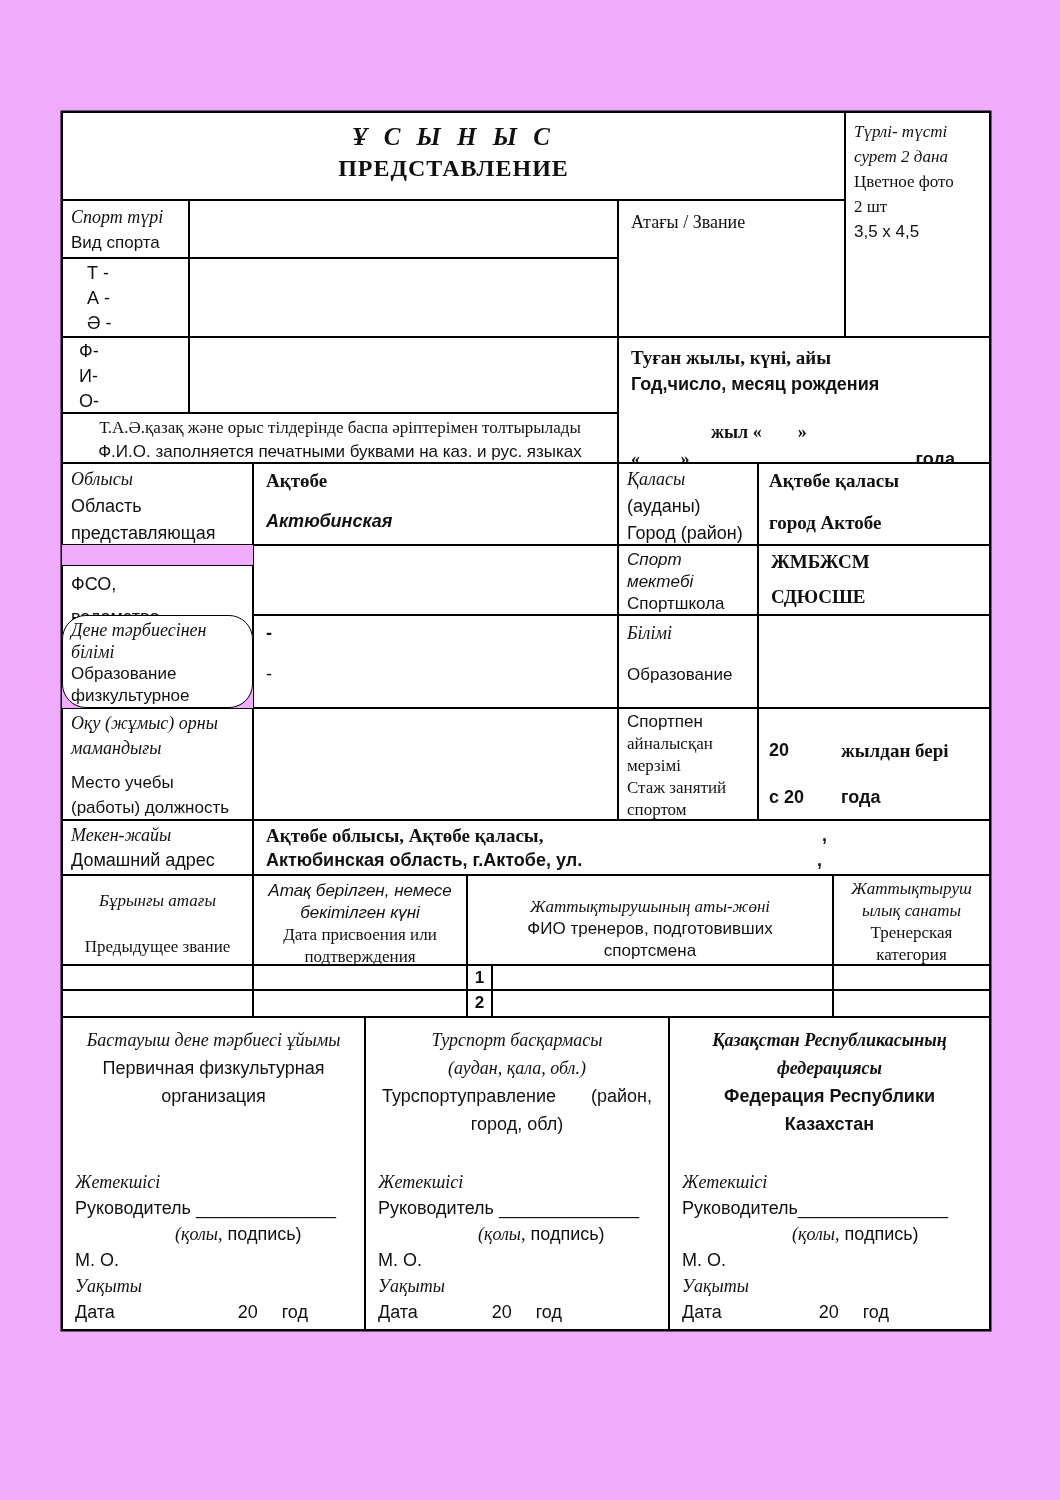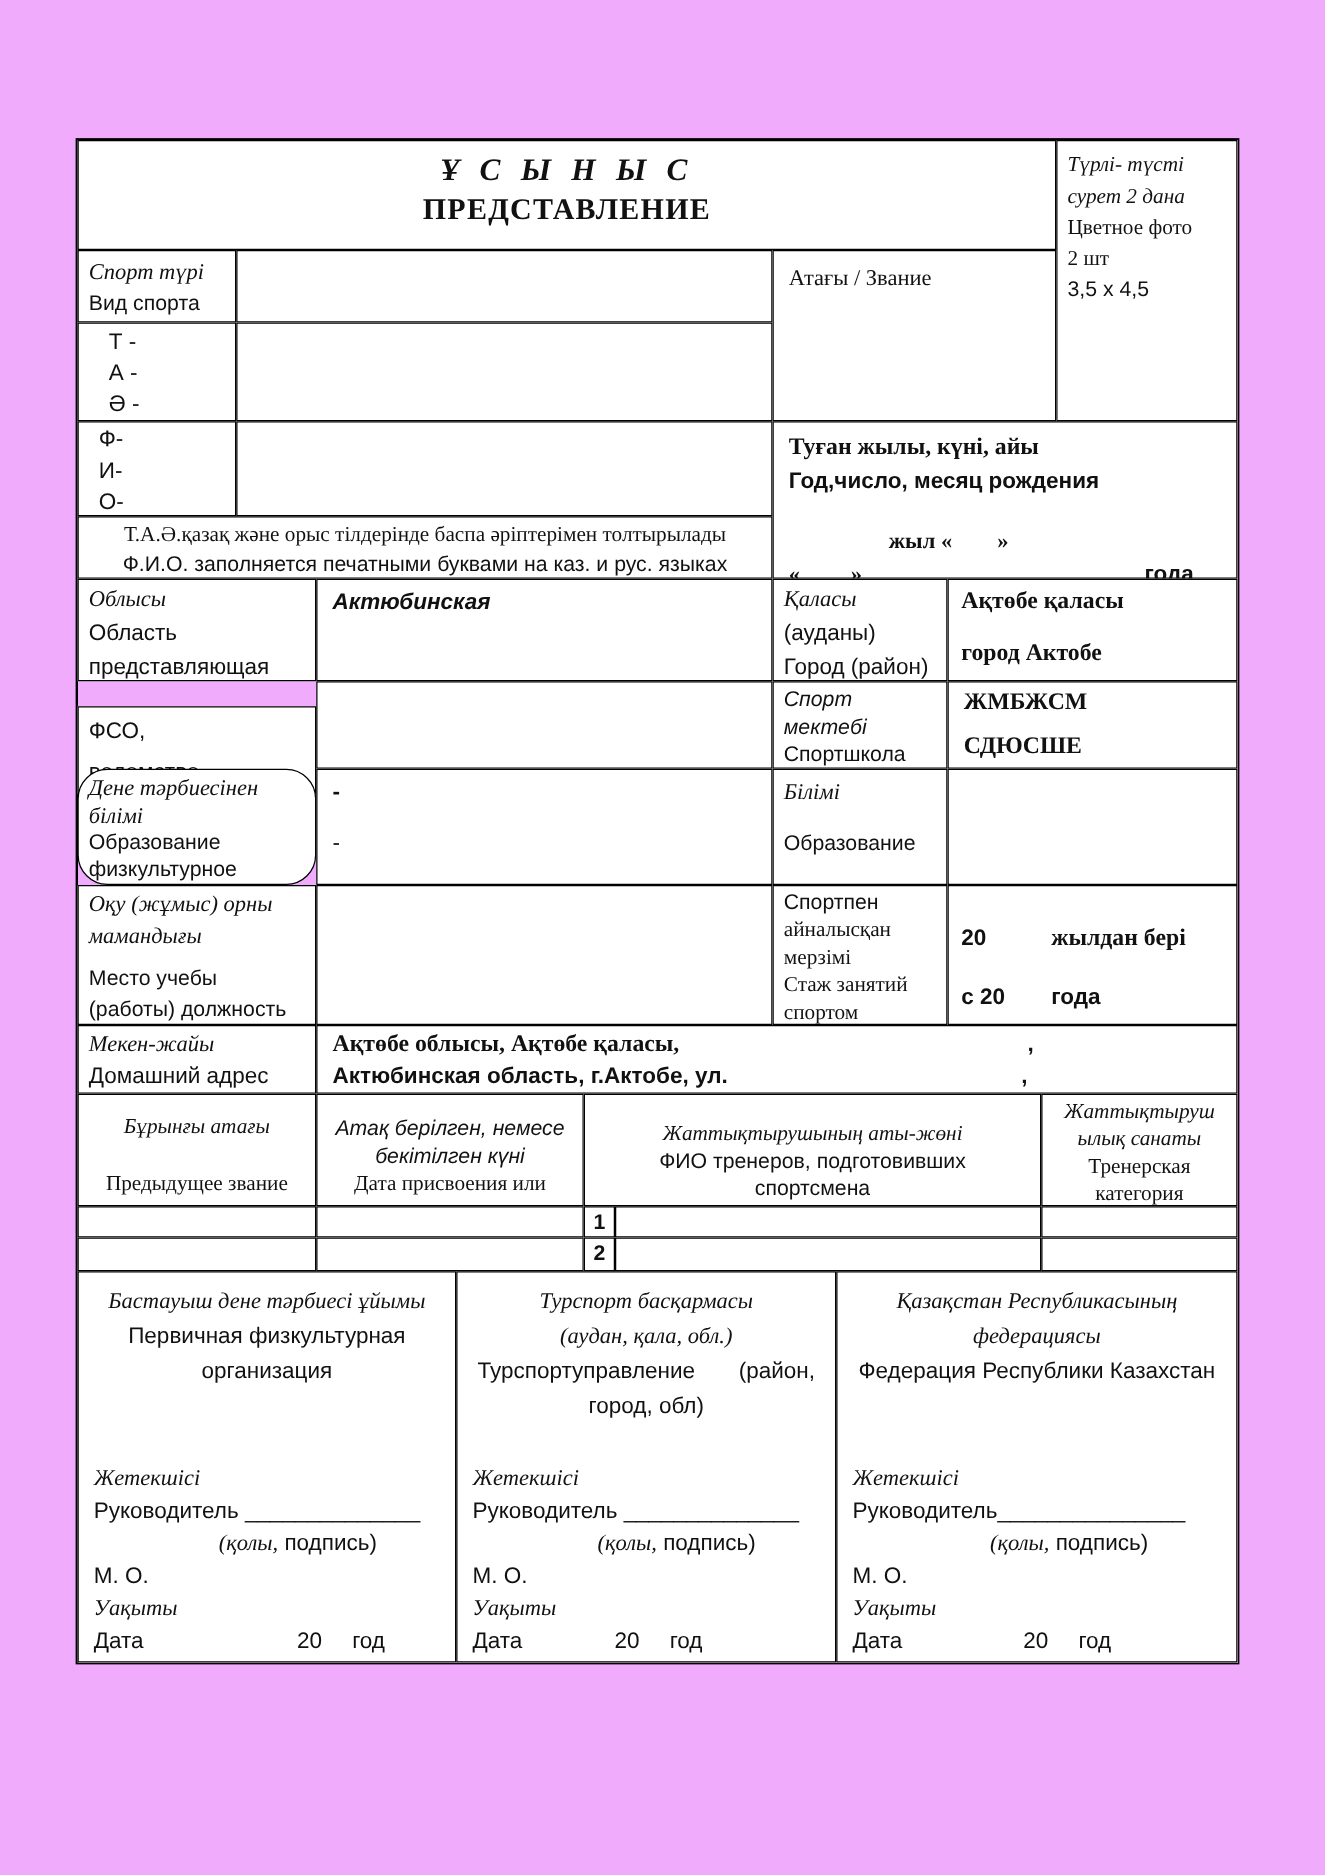--- a/index.html
+++ b/index.html
@@ -84,20 +84,21 @@
       <div class="ser">Т.А.Ә.қазақ және орыс тілдерінде баспа әріптерімен толтырылады</div>
       <div>Ф.И.О. заполняется печатными буквами на каз. и рус. языках</div>
     </div>
 
     <div class="cell lh27" style="left:0;top:351px;width:191px;height:82px;padding-top:2px;">
       <div class="ser it">Облысы</div>
       <div>Область</div>
       <div>представляющая</div>
     </div>
     <div class="cell colspace" style="left:191px;top:351px;width:365px;height:82px;padding:4px 12px 10px;">
+      <div class="ser b" style="font-size:19px;">Ақтөбе</div>
       <div class="b it">Актюбинская</div>
     </div>
 
     <div class="cell lh27" style="left:556px;top:351px;width:140px;height:82px;padding-top:2px;">
       <div class="ser it">Қаласы</div>
       <div>(ауданы)</div>
       <div>Город (район)</div>
     </div>
     <div class="cell colspace" style="left:696px;top:351px;width:232px;height:82px;padding:4px 10px 8px;">
       <div class="ser b" style="font-size:19px;">Ақтөбе қаласы</div>
@@ -181,21 +182,21 @@
         <span class="sp"></span>
         <span class="b" style="margin-right:155px;">,</span>
       </div>
     </div>
 
     <div class="cell ctr f17 lh22" style="left:0;top:763px;width:191px;height:90px;padding-top:14px;">
       <div class="ser it">Бұрынғы атағы</div>
       <div style="height:24px;"></div>
       <div class="ser">Предыдущее звание</div>
     </div>
-    <div class="cell ctr f17 lh22" style="left:191px;top:763px;width:214px;height:90px;padding-top:16px;">
+    <div class="cell ctr f17 lh22" style="left:191px;top:763px;width:214px;height:90px;padding-top:4px;">
       <div class="it">Атақ берілген, немесе</div>
       <div class="it">бекітілген күні</div>
       <div class="ser">Дата присвоения или</div>
       <div class="ser">подтверждения</div>
     </div>
     <div class="cell ctr f17 lh22" style="left:405px;top:763px;width:366px;height:90px;padding-top:20px;">
       <div class="ser it">Жаттықтырушының аты-жөні</div>
       <div>ФИО тренеров, подготовивших</div>
       <div>спортсмена</div>
     </div>
@@ -265,21 +266,21 @@
         <div class="row" style="padding-right:98px;">
           <span>Дата</span>
           <span class="sp"></span>
           <span>20</span>
           <span style="margin-left:24px;">год</span>
         </div>
       </div>
     </div>
 
     <div class="cell" style="left:607px;top:905px;width:321px;height:313px;padding:8px 10px;">
-      <div class="ctr" style="line-height:28px;">
+      <div class="ctr" style="line-height:28px;font-weight:bold;">
         <div class="ser it">Қазақстан Республикасының</div>
         <div class="ser it">федерациясы</div>
         <div>Федерация Республики Казахстан</div>
       </div>
       <div class="sig">
         <div class="ser it">Жетекшісі</div>
         <div>Руководитель_______________</div>
         <div style="margin-left:110px;">
           <span class="ser it">(қолы,</span>
           <span>подпись)</span>

